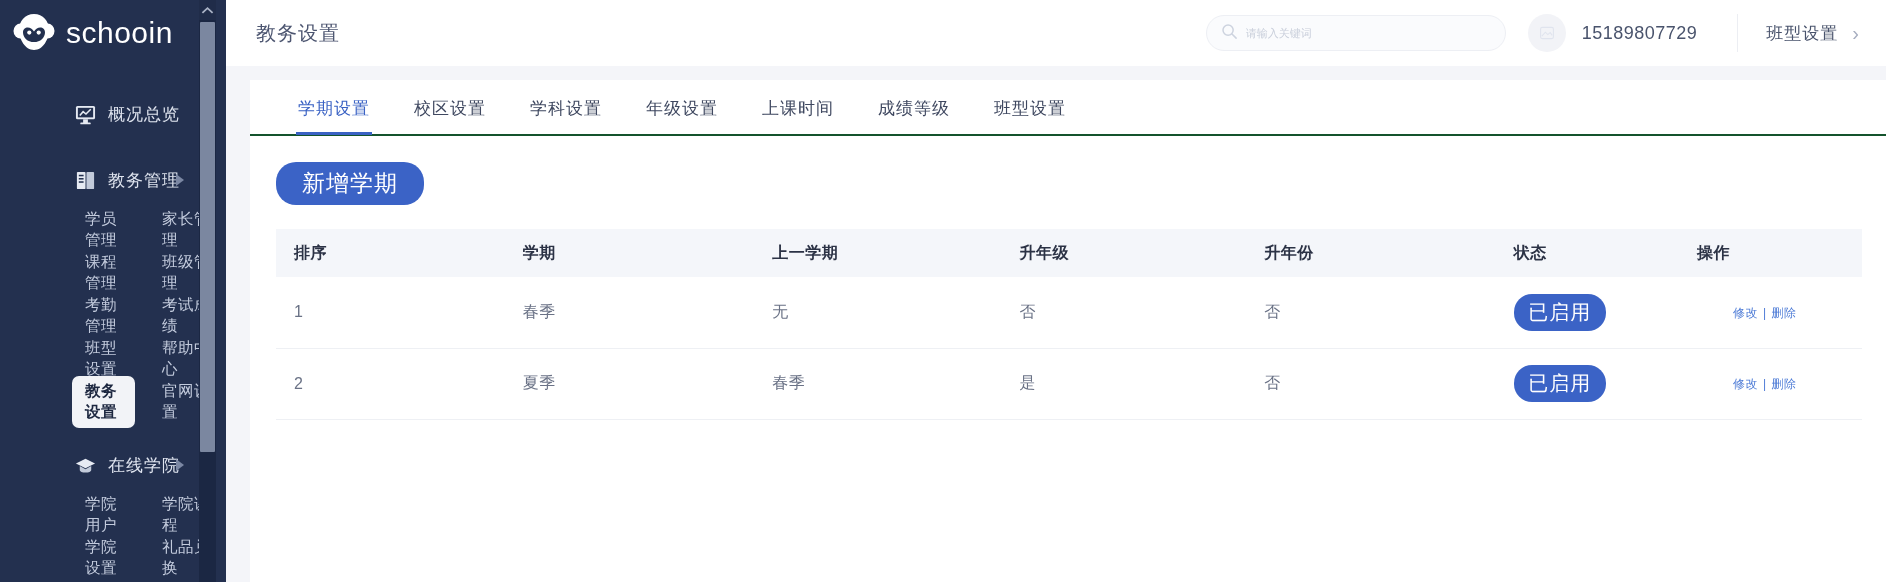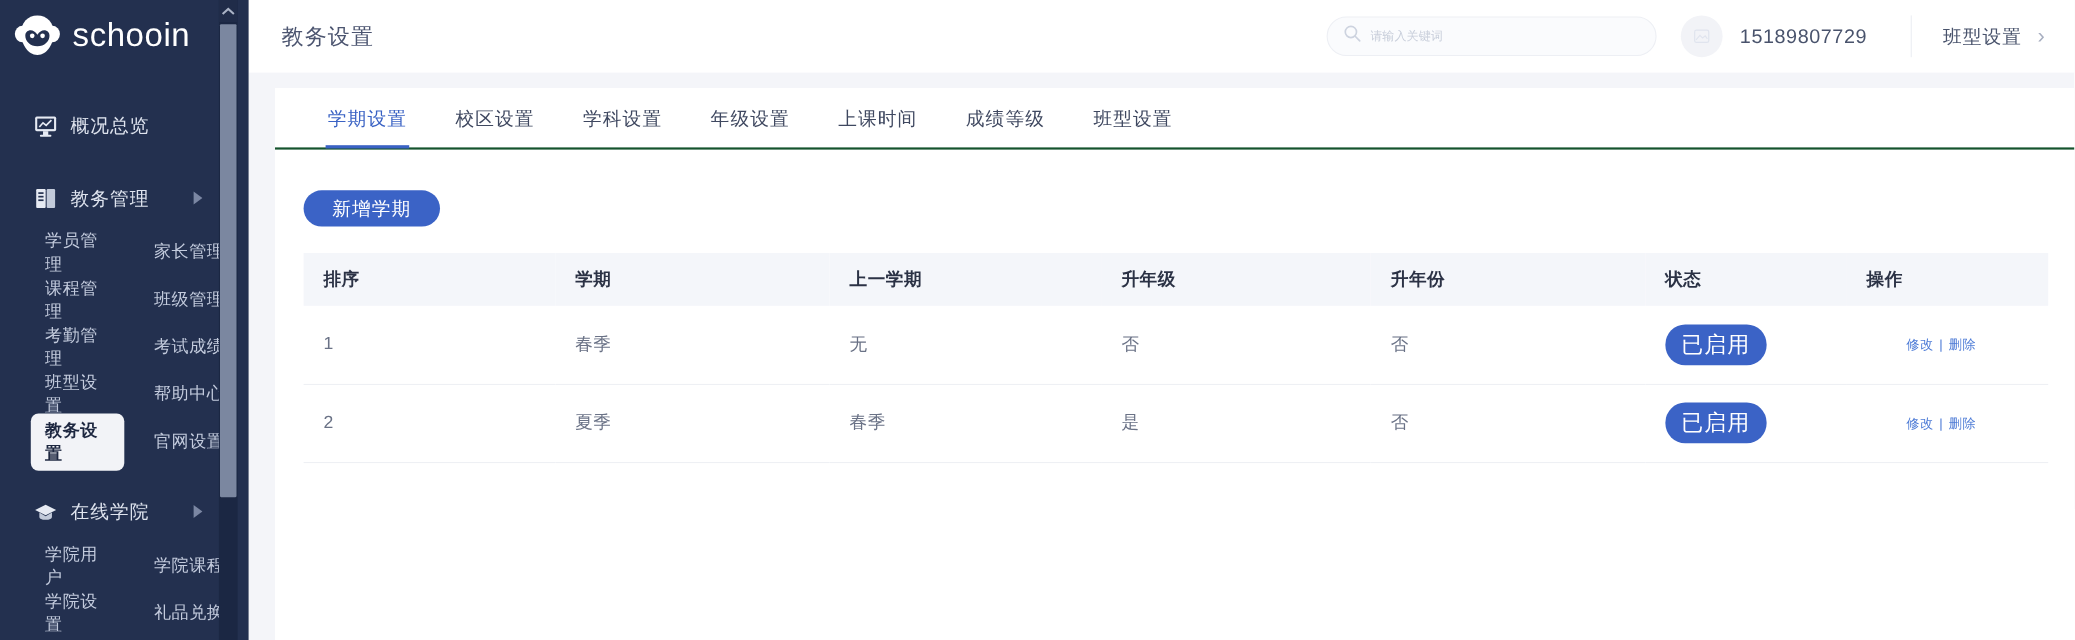--- a/index.html
+++ b/index.html
@@ -25,21 +25,21 @@
     gap: 10px;
   }
   .brand-logo { width: 44px; height: 44px; flex: none; }
   .brand-name {
     color: #ffffff;
     font-size: 30px;
     letter-spacing: 0.5px;
     font-weight: 400;
     line-height: 1;
   }
-  .nav { padding-top: 24px; }
+  .nav { padding-top: 24px; margin-left: 44px; }
   .nav-group-head {
     display: flex; align-items: center;
     padding: 0 26px 0 30px;
     height: 48px;
     position: relative;
   }
   .nav-group-head .gicon {
     width: 22px; height: 22px; flex: none;
     margin-right: 12px;
     display: flex; align-items: center; justify-content: center;
@@ -178,27 +178,26 @@
     left: 20px; right: 20px; bottom: -1px;
     height: 3px; background: #3a62c4;
   }
 
   .toolbar { padding: 26px 0 0 26px; }
   .btn-primary {
     background: #3b63c6;
     color: #ffffff;
     border: none;
     border-radius: 20px;
-    height: 33px;
+    height: 43px;
     padding: 0 26px;
-    font-size: 17px;
+    font-size: 23px;
     letter-spacing: 1px;
     cursor: pointer;
     font-family: "Liberation Sans", "DejaVu Sans", sans-serif;
-    margin-top: 11px;
   }
 
   .table-wrap { padding: 24px 24px 0 26px; }
   table.data { width: 100%; border-collapse: collapse; table-layout: fixed; }
   table.data thead th {
     background: #f4f6fa;
     text-align: left;
     font-size: 16px;
     color: #2b3245;
     font-weight: bold;

